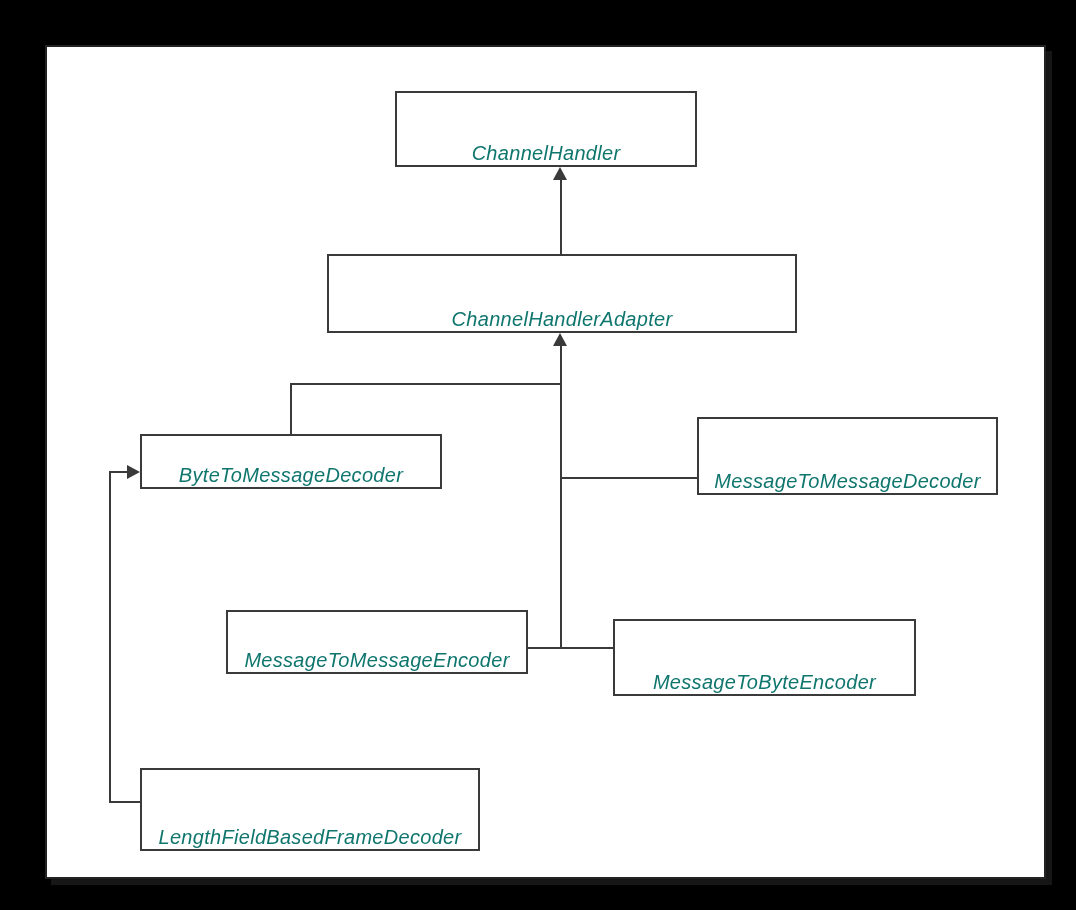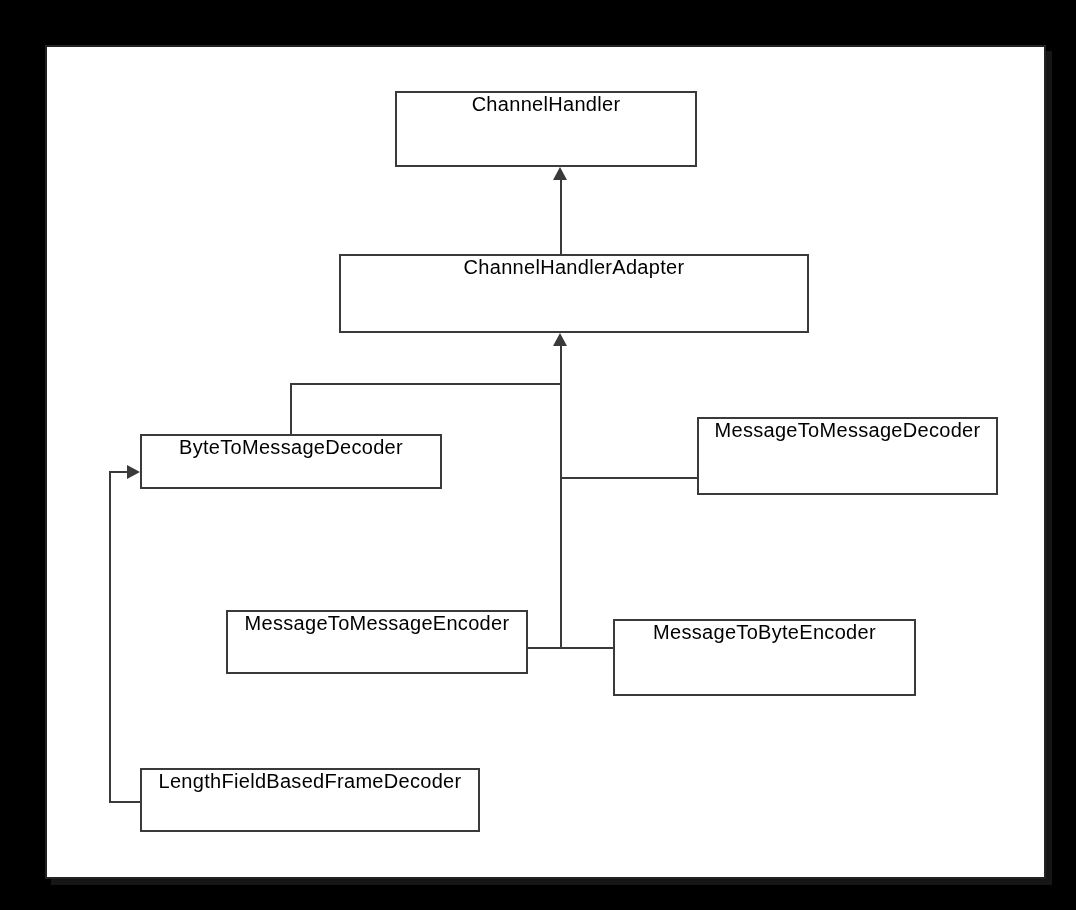--- a/index.html
+++ b/index.html
@@ -22,37 +22,38 @@
     width: 997px;
     height: 830px;
     background: #ffffff;
     box-shadow: 0 0 0 2px #232323, 6px 6px 0 2px #161616;
   }
   .node {
     position: absolute;
     box-sizing: border-box;
     background: #ffffff;
     border: 2px solid #3a3a3a;
-    color: #000000;
+    color: #0f766e;
     font-size: 20px;
     letter-spacing: 0.3px;
     display: flex;
-    align-items: flex-start;
+    align-items: flex-end;
     justify-content: center;
     white-space: nowrap;
     z-index: 2;
+    font-style: italic;
   }
   
   .n-channelhandler            { left: 395px; top:  91px; width: 302px; height: 76px; }
-  .n-channelhandleradapter     { left: 327px; top: 254px; width: 470px; height: 79px; margin-left: 12px; }
+  .n-channelhandleradapter     { left: 327px; top: 254px; width: 470px; height: 79px; }
   .n-bytetomessagedecoder      { left: 140px; top: 434px; width: 302px; height: 55px; }
   .n-messagetomessagedecoder   { left: 697px; top: 417px; width: 301px; height: 78px; }
   .n-messagetomessageencoder   { left: 226px; top: 610px; width: 302px; height: 64px; }
   .n-messagetobyteencoder      { left: 613px; top: 619px; width: 303px; height: 77px; }
-  .n-lengthfieldframedecoder   { left: 140px; top: 768px; width: 340px; height: 64px; font-size: 20px; }
+  .n-lengthfieldframedecoder   { left: 140px; top: 768px; width: 340px; height: 83px; font-size: 20px; }
 
   .edge {
     position: absolute;
     background: #3a3a3a;
     z-index: 1;
   }
   
   .e-adapter-handler-v   { left: 560px; top: 180px; width: 2px;  height: 75px;  }
   .e-spine-v             { left: 560px; top: 346px; width: 2px;  height: 303px; }
   .e-b2m-branch-h        { left: 290px; top: 383px; width: 272px; height: 2px;  }

